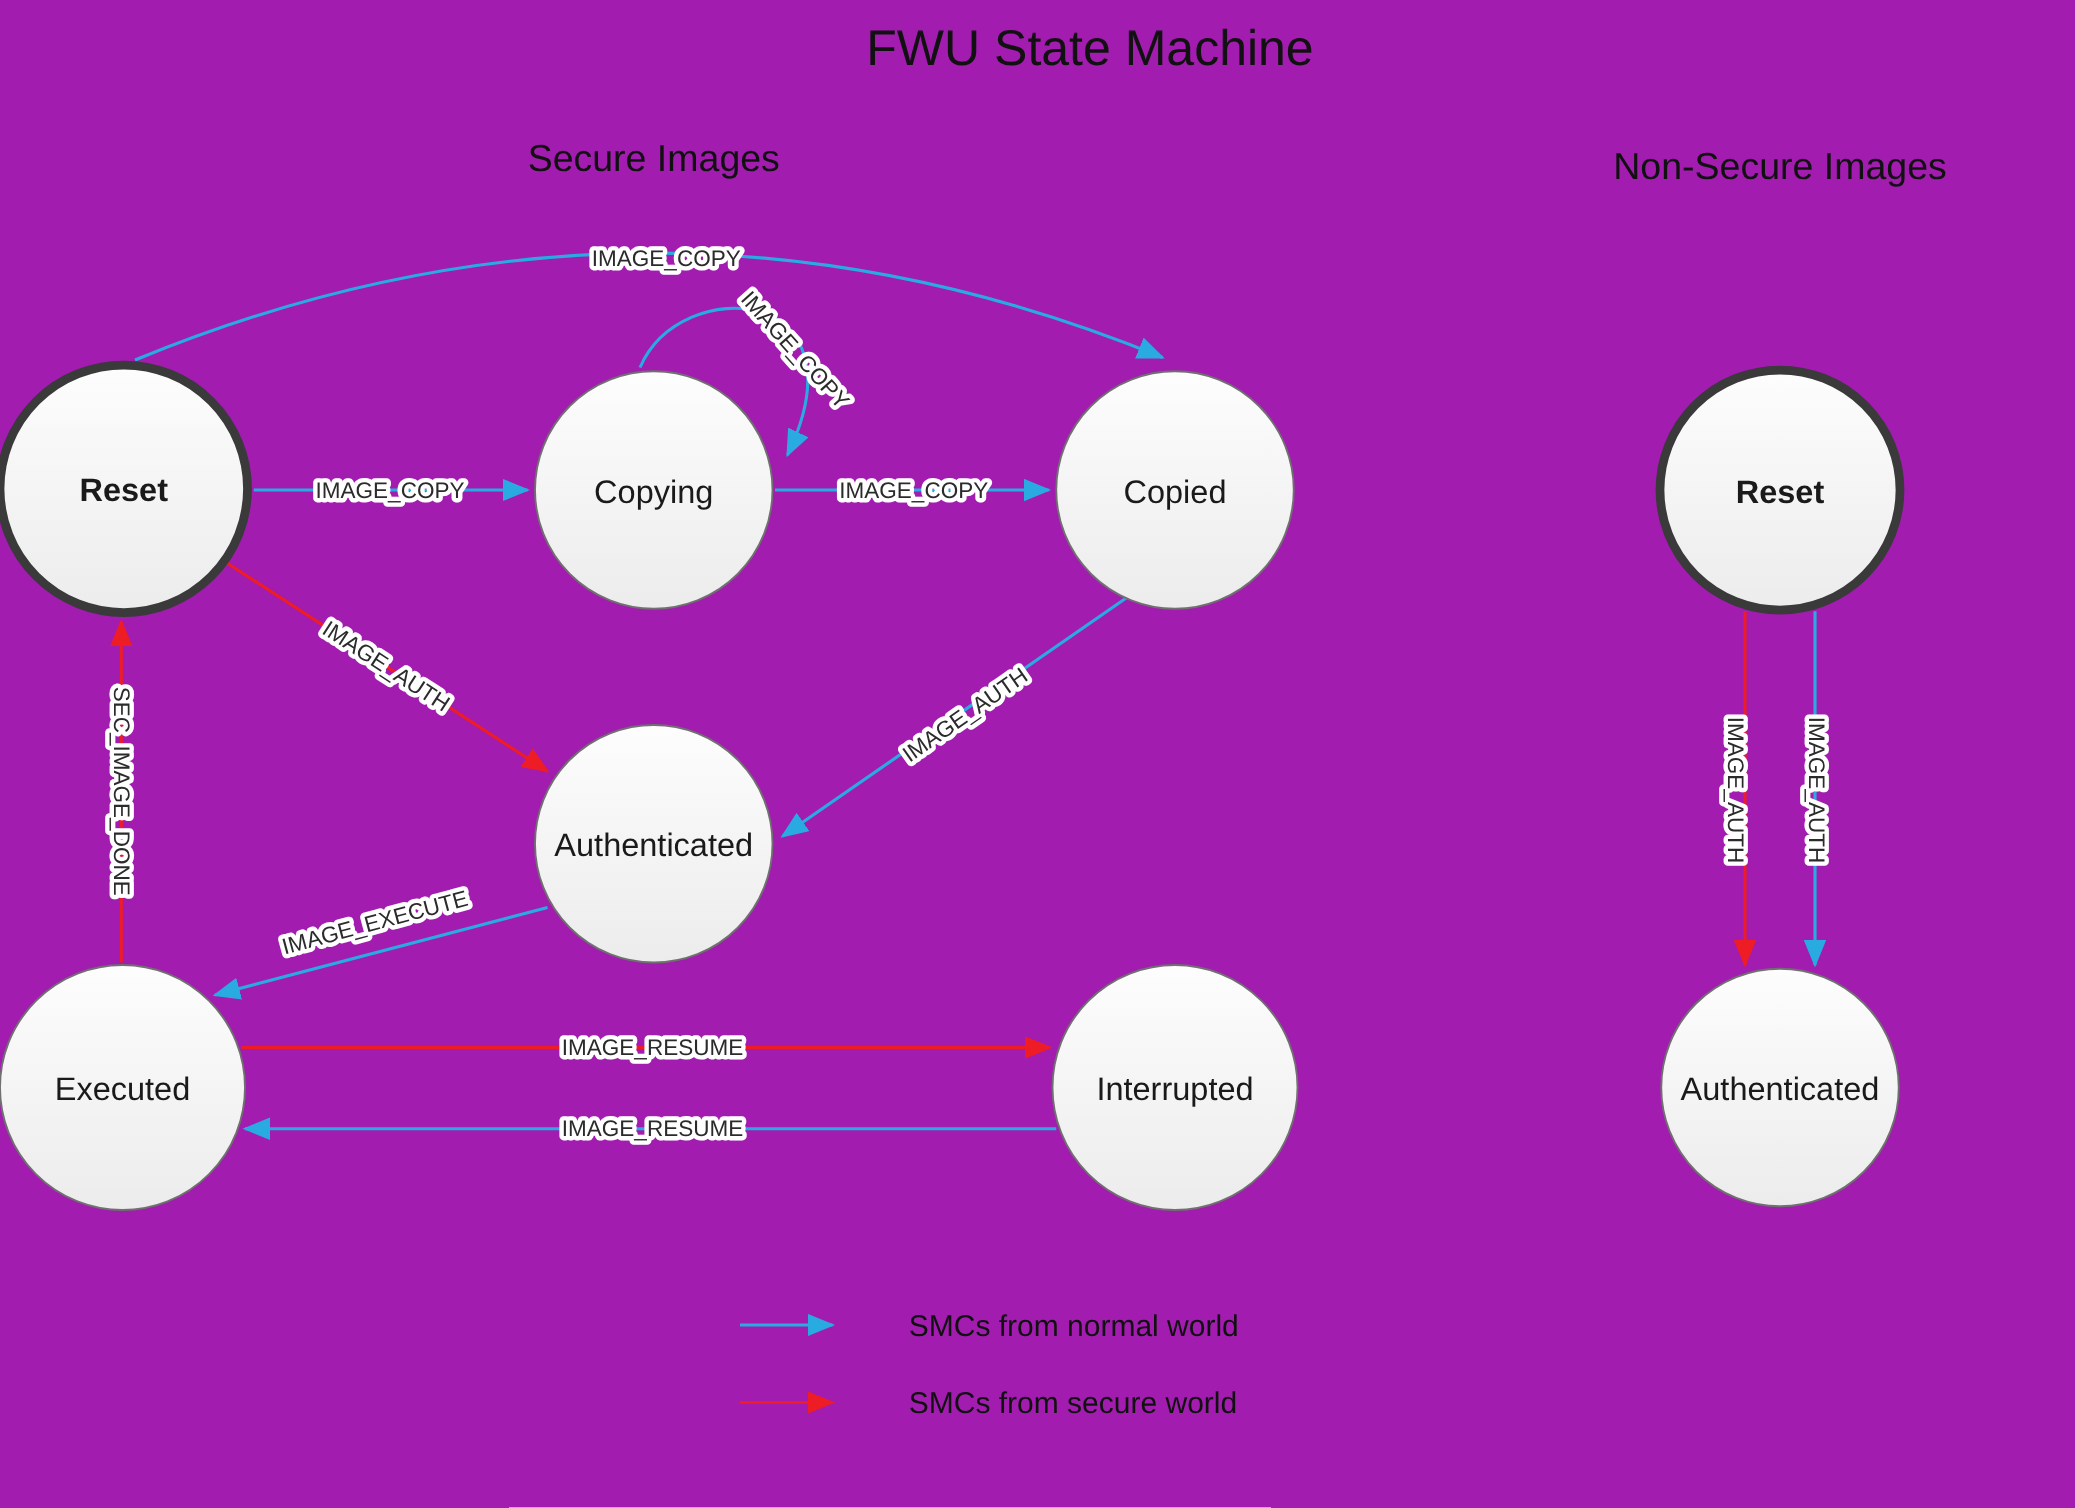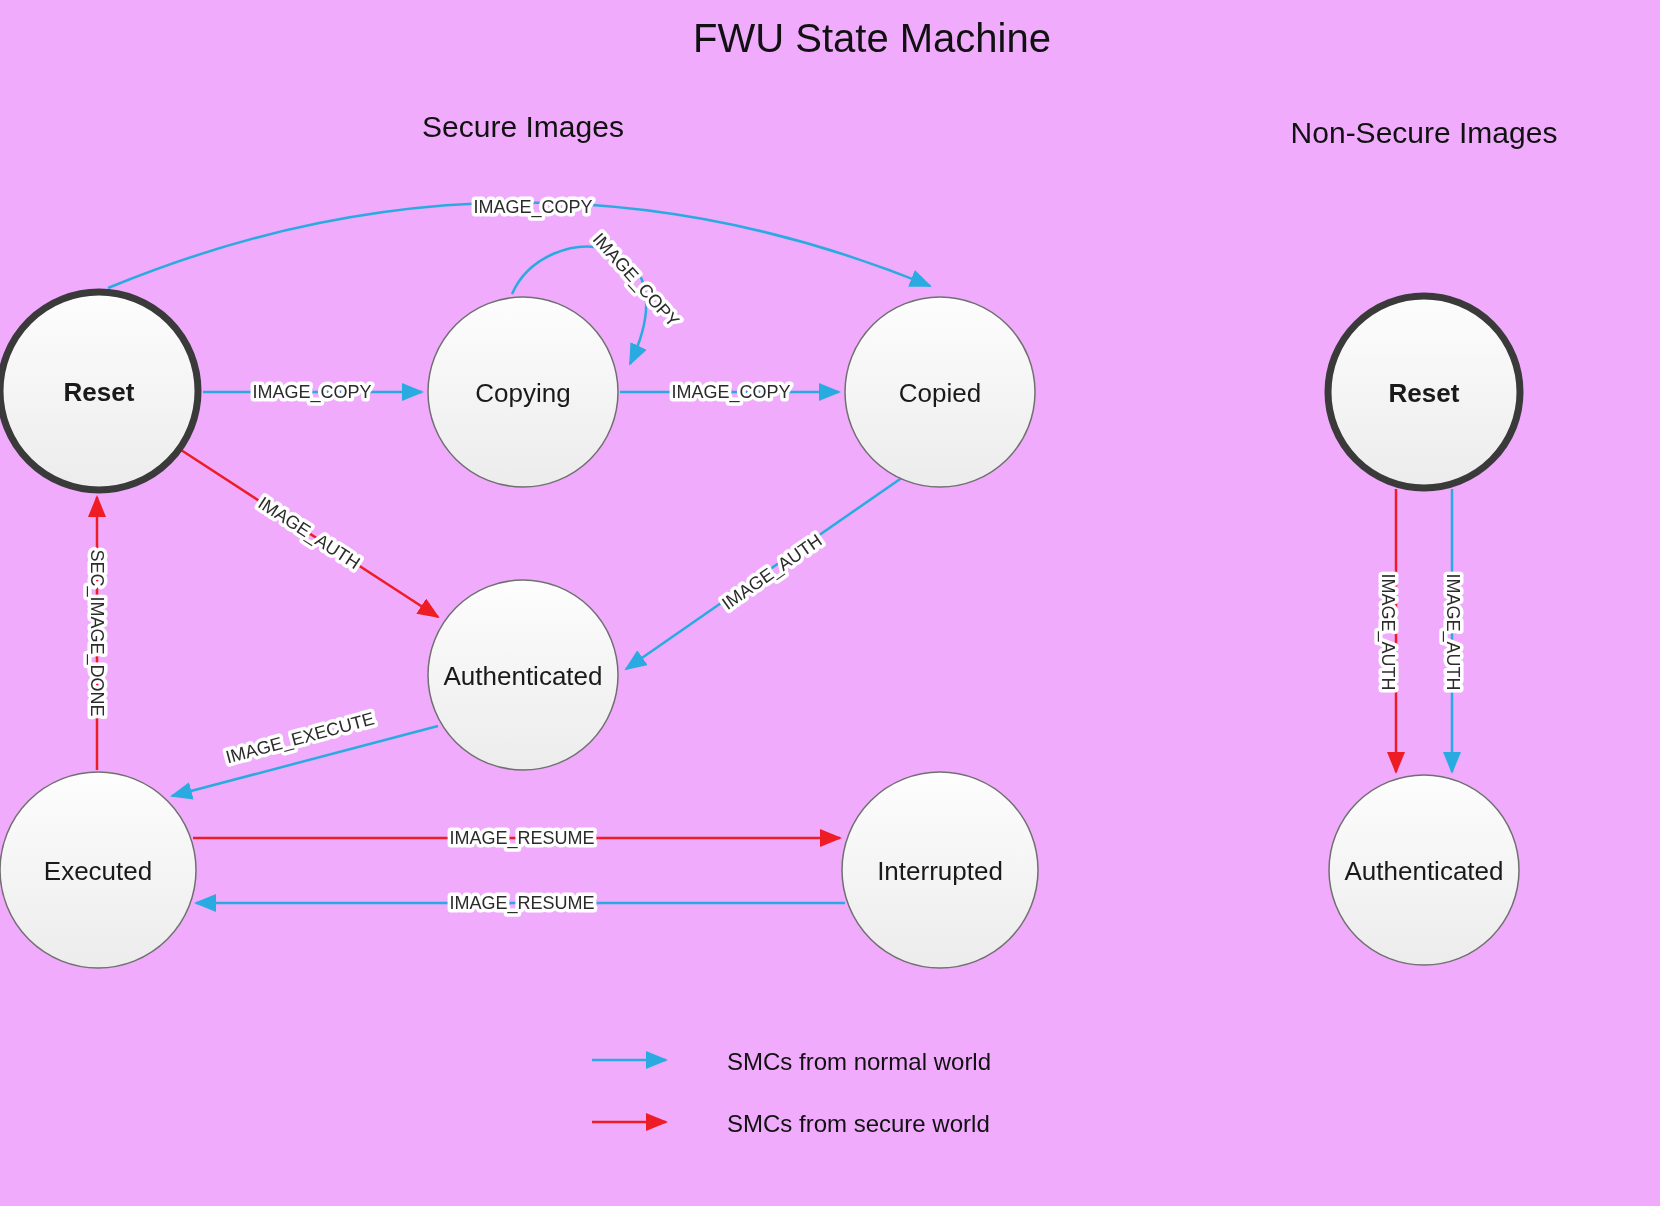--- a/index.html
+++ b/index.html
@@ -2,21 +2,21 @@
 <html style="--blue: #29ABE2; --red: #EE1C25;"><head>
 <meta charset="utf-8">
 <style>
   :root{
     --blue:#29ABE2;
     --red:#EE1C25;
     --ink:#1a1a1a;
   }
   html,body{margin:0;padding:0;background:#ffffff;}
   body{font-family:"Liberation Sans", sans-serif;}
-  .canvas{position:relative;width:1660px;height:1206px;background:#f0abfc;overflow:hidden;}
+  .canvas{position:relative;width:1660px;height:1206px;background:#a21caf;overflow:hidden;}
   svg{display:block;}
   .state{fill:url(#stateFill);stroke:#707070;stroke-width:1.5;}
   .state.bold{stroke:#3a3a3a;stroke-width:7;}
   .state-label{font-size:26px;fill:var(--ink);text-anchor:middle;dominant-baseline:central;}
   .state-label.bold{font-weight:bold;}
   .edge{fill:none;stroke-width:2.5;}
   .edge.blue{stroke:var(--blue);}
   .edge.red{stroke:var(--red);}
   #ah-blue path{fill:var(--blue);}
   #ah-red path{fill:var(--red);}

